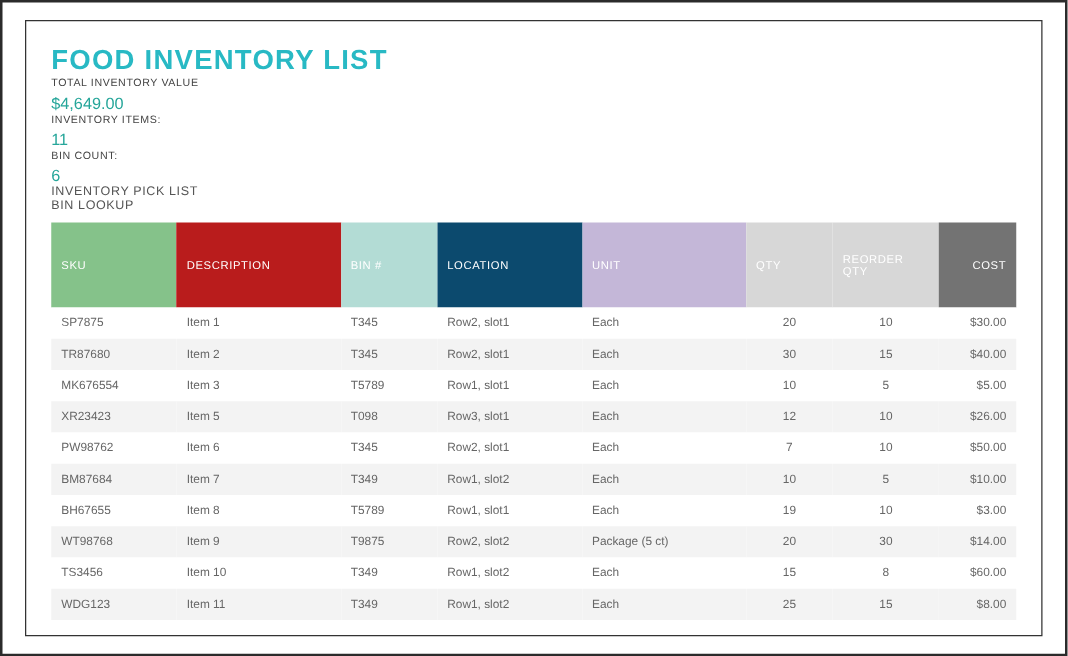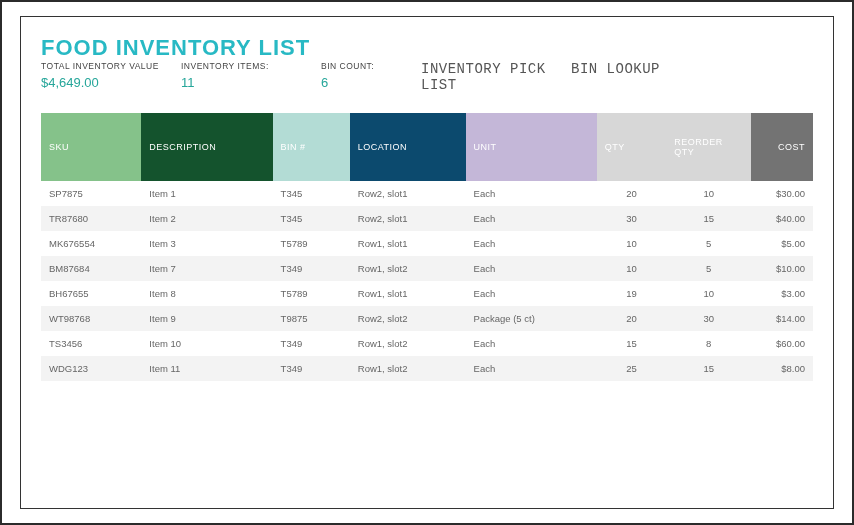--- a/index.html
+++ b/index.html
@@ -21,39 +21,40 @@
     color: #28b9c4;
     font-size: 22px;
     font-weight: 700;
     letter-spacing: 1px;
   }
   .summary {
     display: flex;
     gap: 0;
     font-size: 9px;
     color: #444;
-    margin-bottom: 20px;
+    margin-bottom: 8px;
+    flex-direction: column;
   }
   .summary .col {
     display: flex;
     flex-direction: column;
     gap: 4px;
   }
   .summary .label {
     font-size: 8.5px;
     letter-spacing: 0.5px;
     color: #444;
     text-transform: uppercase;
   }
   .summary .value {
     color: #26a69a;
     font-size: 13px;
     font-weight: 400;
   }
-  .summary .linkish { color: #555; font-size: 14px; letter-spacing: 0.5px; font-family: Liberation Mono, monospace; }
+  .summary .linkish { color: #555; font-size: 10px; letter-spacing: 0.5px; }
   .col-a { width: 140px; }
   .col-b { width: 140px; }
   .col-c { width: 100px; }
   .col-d { width: 150px; }
   .col-e { width: 120px; }
 
   table {
     border-collapse: collapse;
     width: 100%;
     font-size: 9.5px;
@@ -75,21 +76,21 @@
   tbody tr:nth-child(even) td {
     background: #f3f3f3;
   }
   tbody tr:nth-child(odd) td {
     background: #ffffff;
   }
   .right { text-align: right; }
   .center { text-align: center; }
 
   .th-sku      { background: #85c28a; width: 13%; }
-  .th-desc     { background: #14532d; width: 17%; }
+  .th-desc     { background: #b91c1c; width: 17%; }
   .th-bin      { background: #b3dcd5; width: 10%; }
   .th-loc      { background: #0c4a6e; width: 15%; }
   .th-unit     { background: #c4b7d8; width: 17%; }
   .th-qty      { background: #d7d7d7; width: 9%; text-align: left; }
   .th-reorder  { background: #d7d7d7; width: 11%; text-align: left; }
   .th-cost     { background: #737373; width: 8%; text-align: right; }
 </style>
 </head>
 <body>
 
@@ -156,20 +157,40 @@
           <td>MK676554</td>
           <td>Item 3</td>
           <td>T5789</td>
           <td>Row1, slot1</td>
           <td>Each</td>
           <td class="center">10</td>
           <td class="center">5</td>
           <td class="right">$5.00</td>
         </tr>
         <tr>
+          <td>XR23423</td>
+          <td>Item 5</td>
+          <td>T098</td>
+          <td>Row3, slot1</td>
+          <td>Each</td>
+          <td class="center">12</td>
+          <td class="center">10</td>
+          <td class="right">$26.00</td>
+        </tr>
+        <tr>
+          <td>PW98762</td>
+          <td>Item 6</td>
+          <td>T345</td>
+          <td>Row2, slot1</td>
+          <td>Each</td>
+          <td class="center">7</td>
+          <td class="center">10</td>
+          <td class="right">$50.00</td>
+        </tr>
+        <tr>
           <td>BM87684</td>
           <td>Item 7</td>
           <td>T349</td>
           <td>Row1, slot2</td>
           <td>Each</td>
           <td class="center">10</td>
           <td class="center">5</td>
           <td class="right">$10.00</td>
         </tr>
         <tr>

